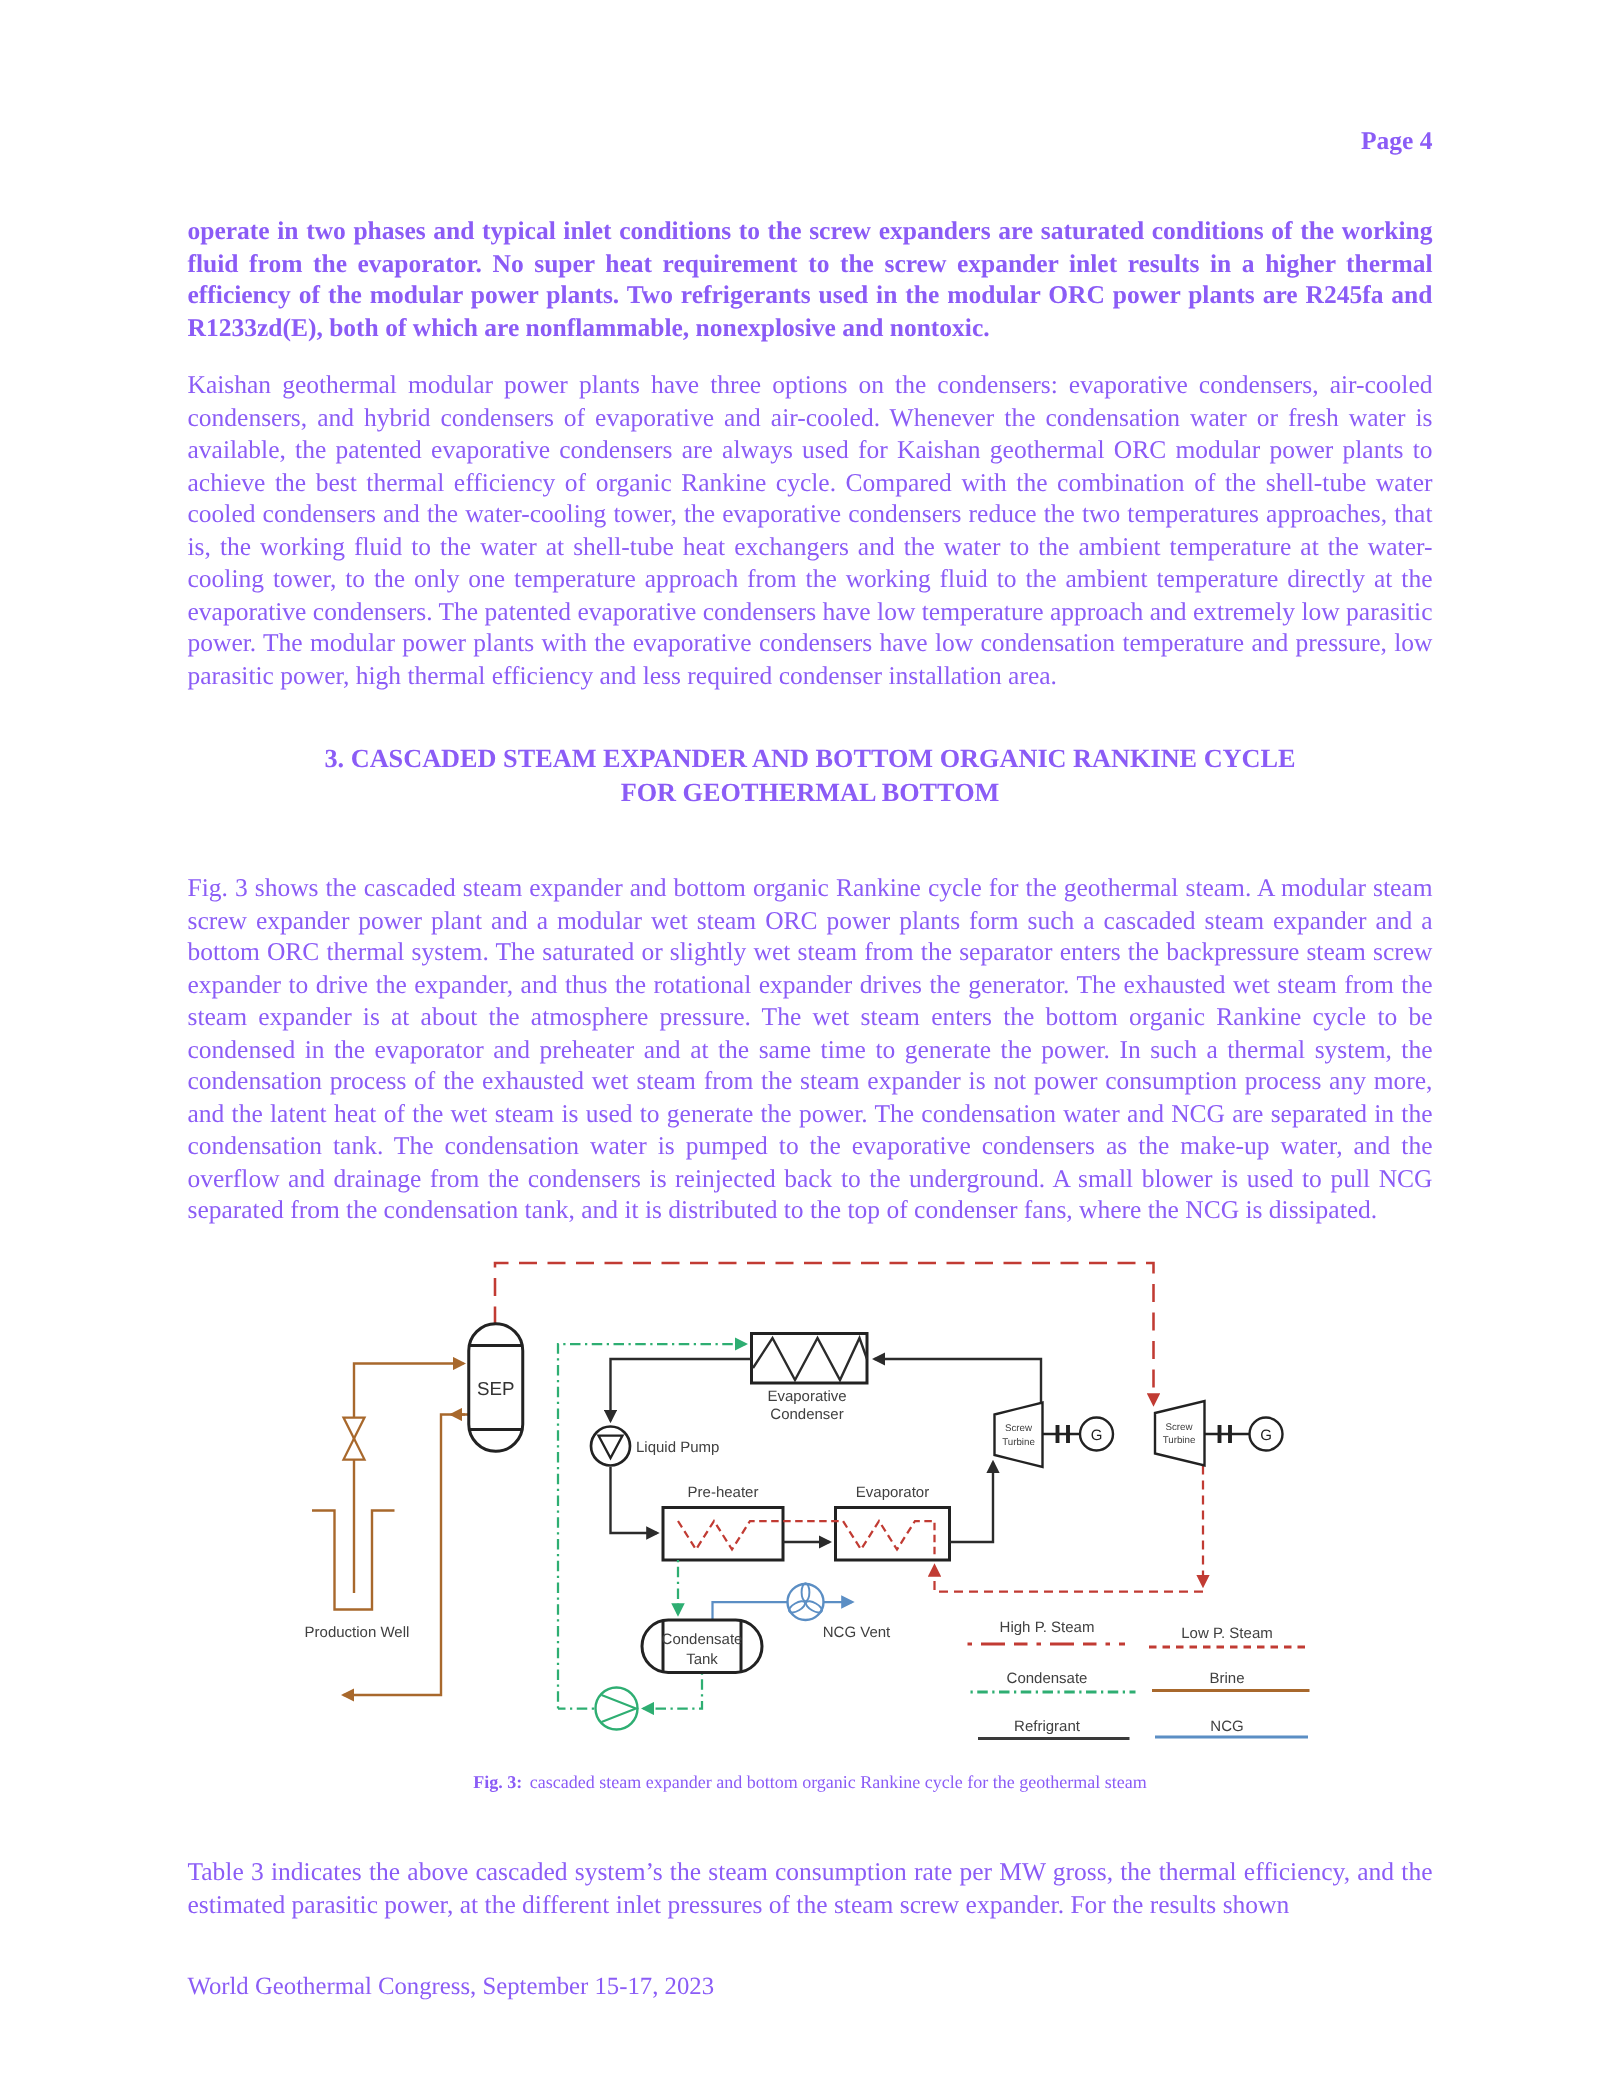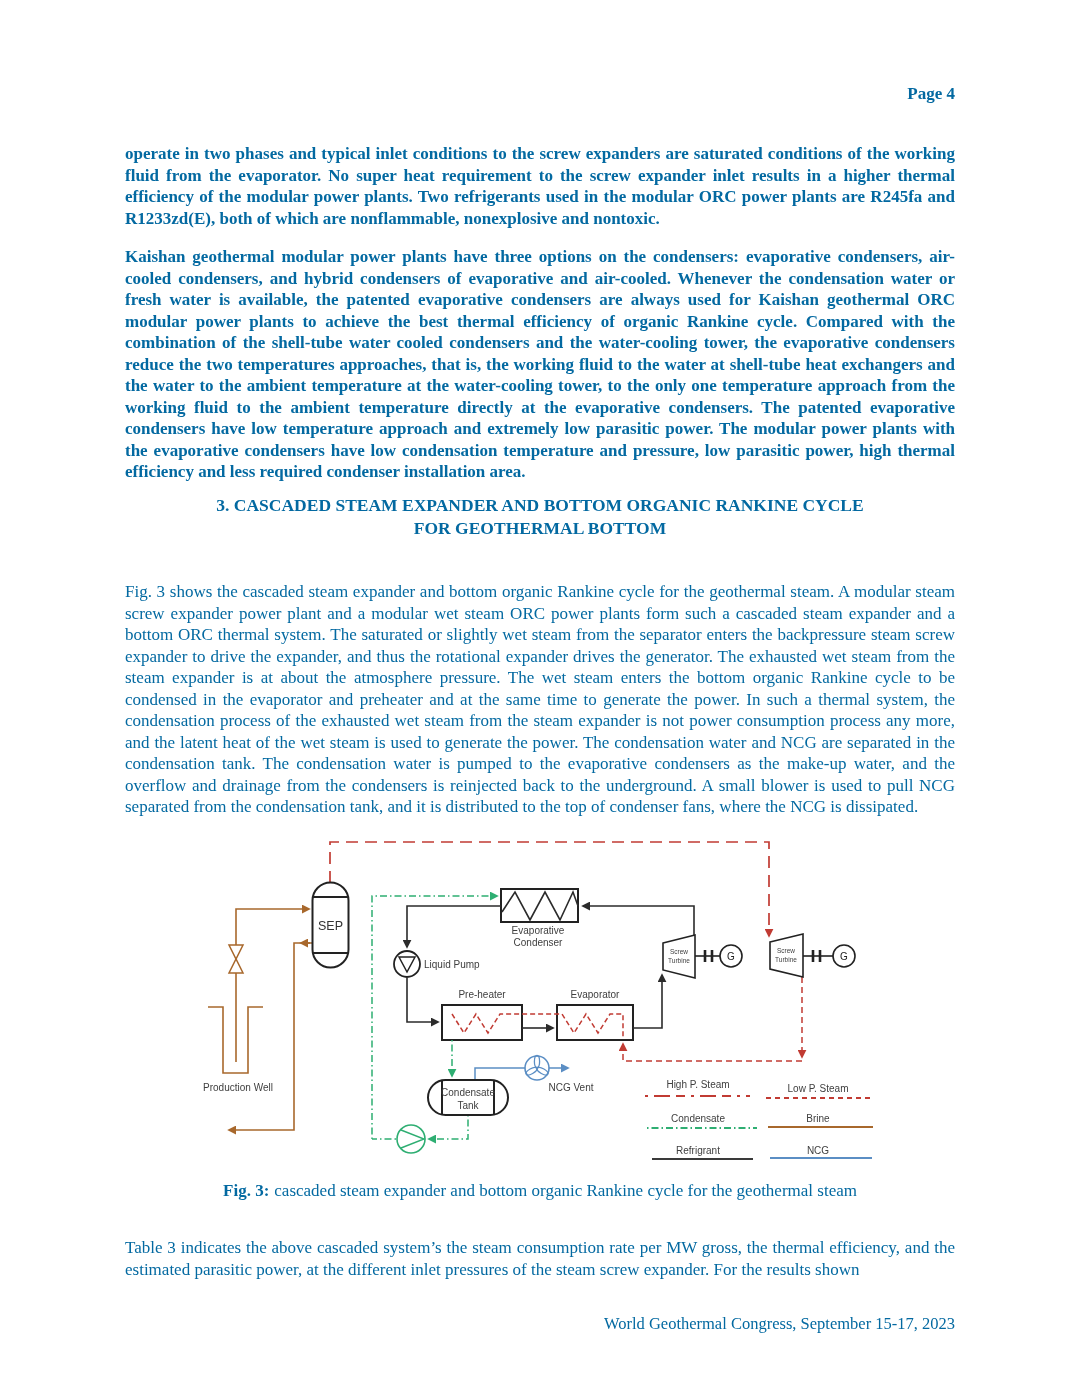--- a/index.html
+++ b/index.html
@@ -1,43 +1,43 @@
 <!DOCTYPE html>
 <html><head>
 <meta charset="utf-8">
 <style>
   html,body{margin:0;padding:0;background:#ffffff;}
   .page{
     position:relative;width:1080px;height:1398px;background:#ffffff;
-    font-family:"Liberation Serif","DejaVu Serif",serif;color:#0369a1;
+    font-family:"Liberation Serif","DejaVu Serif",serif;color:#8b5cf6;
     overflow:hidden;
   }
   .pagenum{
     position:absolute;top:84px;right:125px;font-weight:bold;font-size:17px;
   }
   .para{
     position:absolute;left:125px;width:830px;
     font-size:17px;line-height:21.5px;text-align:justify;
   }
   .p1{top:126px;font-weight:bold;}
-  .p2{top:229px;font-weight:bold;}
+  .p2{top:229px;}
   .p3{top:564px;}
   .p4{top:1220px;}
   .heading{
     position:absolute;top:494px;left:125px;width:830px;text-align:center;
     font-weight:bold;font-size:17.5px;line-height:23px;
   }
   .heading span{display:block;text-align:center;}
   .caption{
     position:absolute;top:1181px;left:125px;width:830px;text-align:center;
-    font-size:17px;
+    font-size:12px;
   }
   .caption .cap-label{font-weight:bold;margin-right:5px;}
   .footer{
-    position:absolute;top:1314px;left:125px;width:830px;text-align:right;
+    position:absolute;top:1314px;left:125px;width:830px;text-align:left;
     font-size:16.5px;
   }
   .figure-wrap{position:absolute;left:190px;top:830px;width:700px;height:350px;}
   svg text{
     font-family:"Liberation Sans","DejaVu Sans",sans-serif;
     fill:#404040;
   }
   .lbl{font-size:10px;}
   .lbl-sm{font-size:6.5px;}
   .lbl-sep{font-size:12.5px;fill:#333;}

